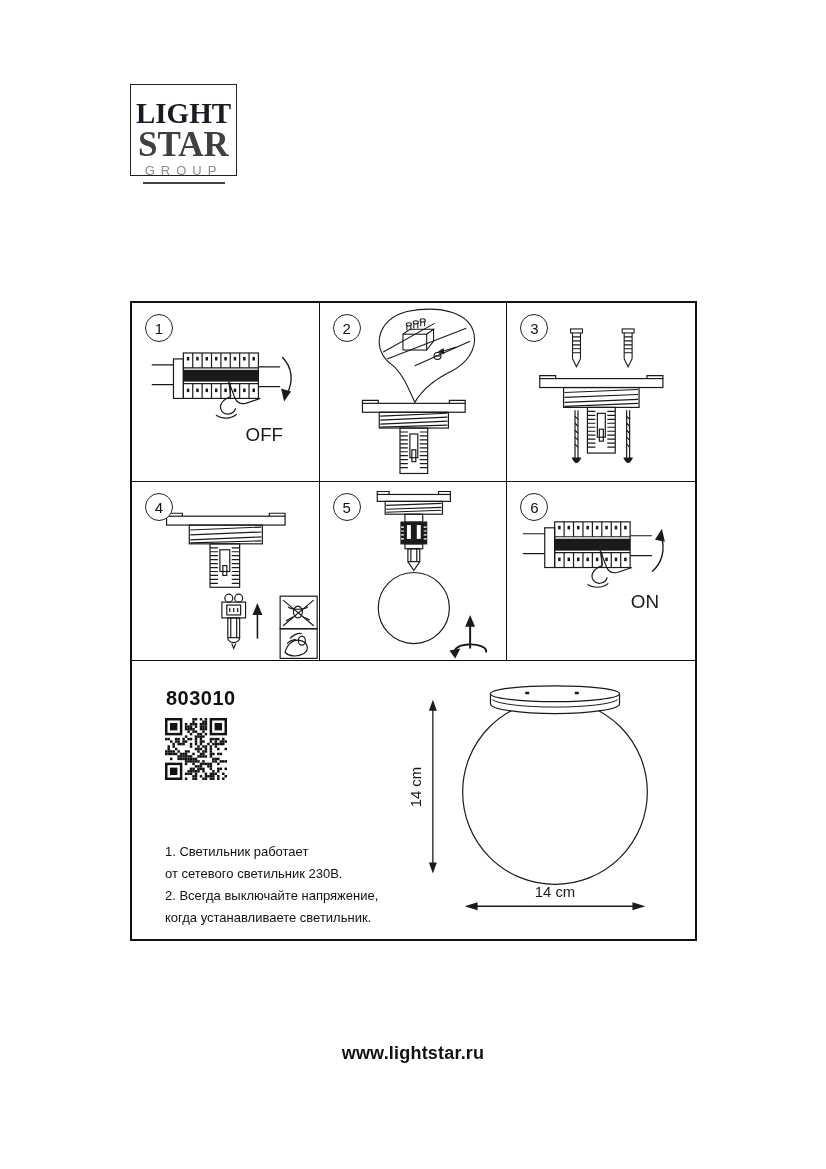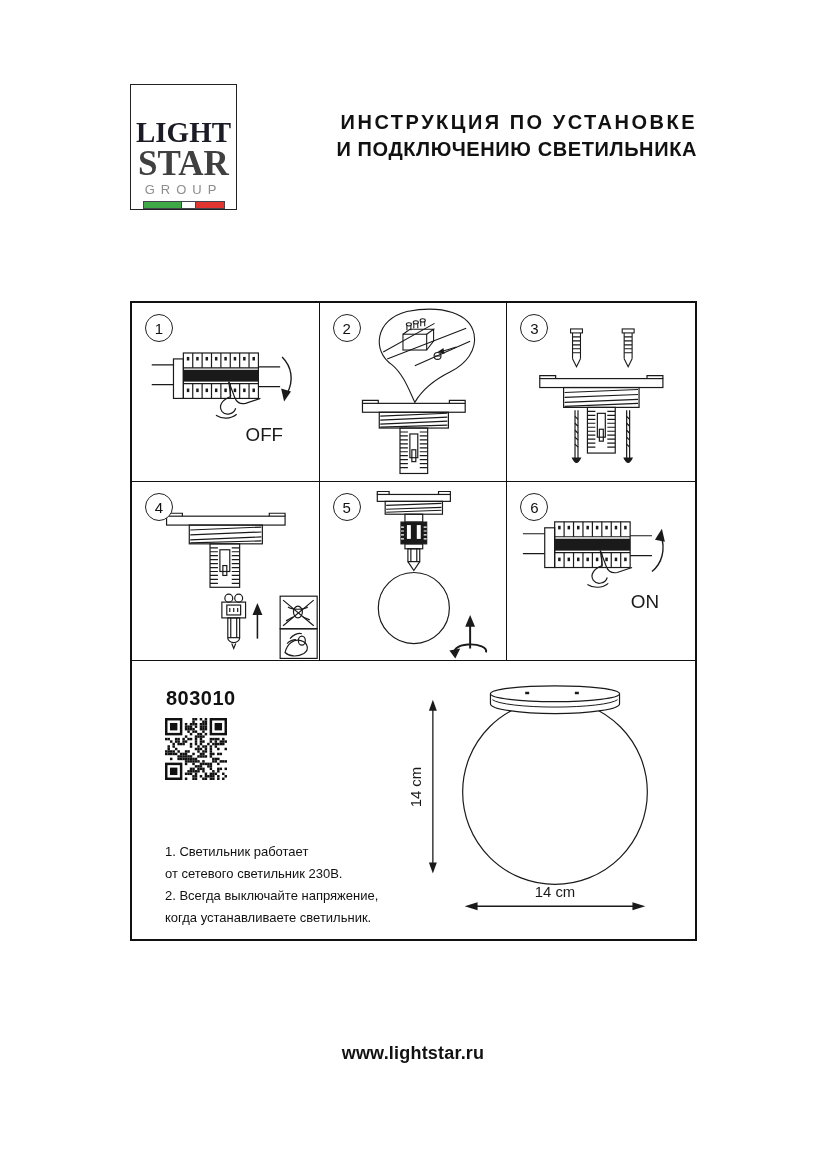--- a/index.html
+++ b/index.html
@@ -1,21 +1,21 @@
 <!DOCTYPE html>
 <html><head>
 <meta charset="utf-8">
 <style>
   html,body{margin:0;padding:0;background:#fff;}
   .page{position:relative;width:826px;height:1169px;background:#fff;overflow:hidden;
         font-family:"Liberation Sans",sans-serif;color:#111;}
   
-  .logo-box{position:absolute;left:130px;top:84px;width:107px;height:126px;
+  .logo-box{position:absolute;left:130px;top:84px;width:107px;height:92px;
             border:1.5px solid #222;box-sizing:border-box;display:flex;flex-direction:column;
-            align-items:center;justify-content:flex-end;background:#fff;}
+            align-items:center;justify-content:flex-start;background:#fff;}
   .logo-light{font-family:"Liberation Serif",serif;font-weight:bold;font-size:29px;
               line-height:29px;color:#1b1b26;margin-top:14px;letter-spacing:0px;}
   .logo-star{font-family:"Liberation Serif",serif;font-weight:bold;font-size:35px;
              line-height:33px;color:#404040;letter-spacing:0px;}
   .logo-group{font-size:13px;letter-spacing:6px;color:#8d8d8d;margin-top:2px;margin-left:0;}
   .logo-flag{display:flex;width:82px;height:8px;border:1px solid #44444f;box-sizing:border-box;margin-top:4px;background:#fff;}
   .flag-green{width:38px;background:#3fa948;border-right:1px solid #44444f;}
   .flag-white{width:14px;background:#fff;}
   .flag-red{width:28px;background:#e23431;border-left:1px solid #44444f;margin-left:auto;}
   
@@ -55,24 +55,20 @@
     <div class="logo-star">STAR</div>
     <div class="logo-group">GROUP</div>
     <div class="logo-flag">
       <span class="flag-green"></span>
       <span class="flag-white"></span>
       <span class="flag-red"></span>
     </div>
   </div>
 
   <div class="header-text">
-    <div class="hdr-title">
-      <div class="t1">ИНСТРУКЦИЯ ПО УСТАНОВКЕ</div>
-      <div class="t2">И ПОДКЛЮЧЕНИЮ СВЕТИЛЬНИКА</div>
-    </div>
   </div>
 
   <div class="grid">
 
     <div class="panel">
       <div class="step-badge">1</div>
       <svg viewBox="0 0 189 179">
         <g stroke="#1a1a1a" stroke-width="1.2" fill="none">
           <path d="M20,62 H42 M20,82 H42 M128,64 H150 M128,84 H150"></path>
           <rect x="42" y="56" width="10" height="40"></rect>

